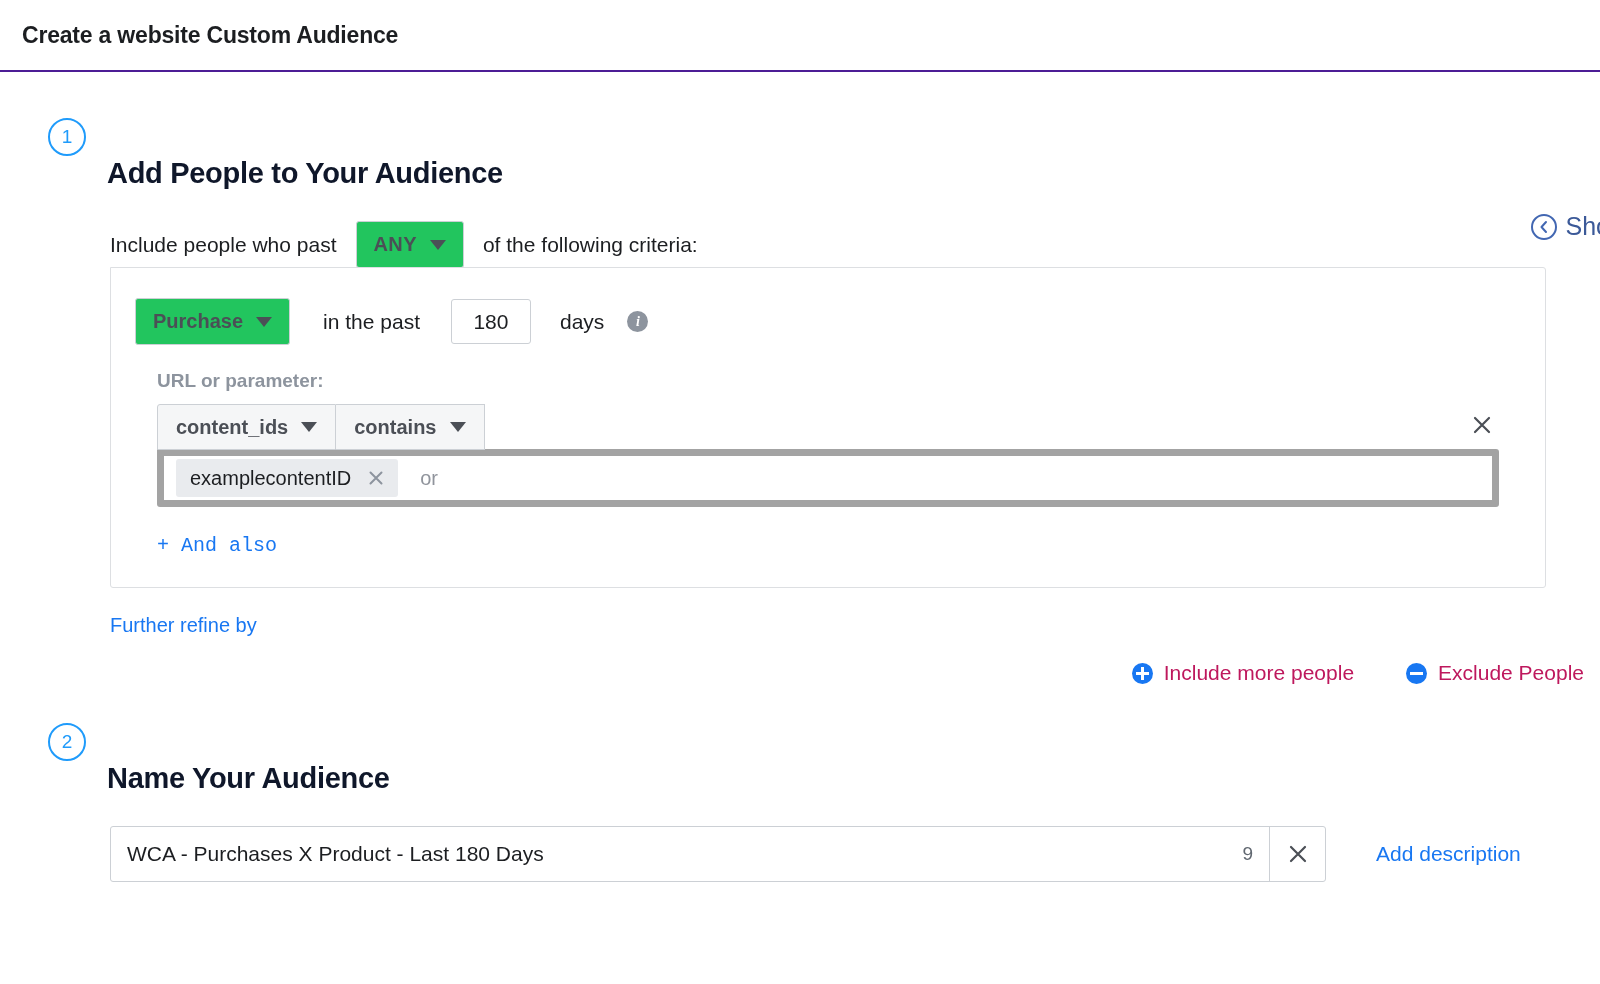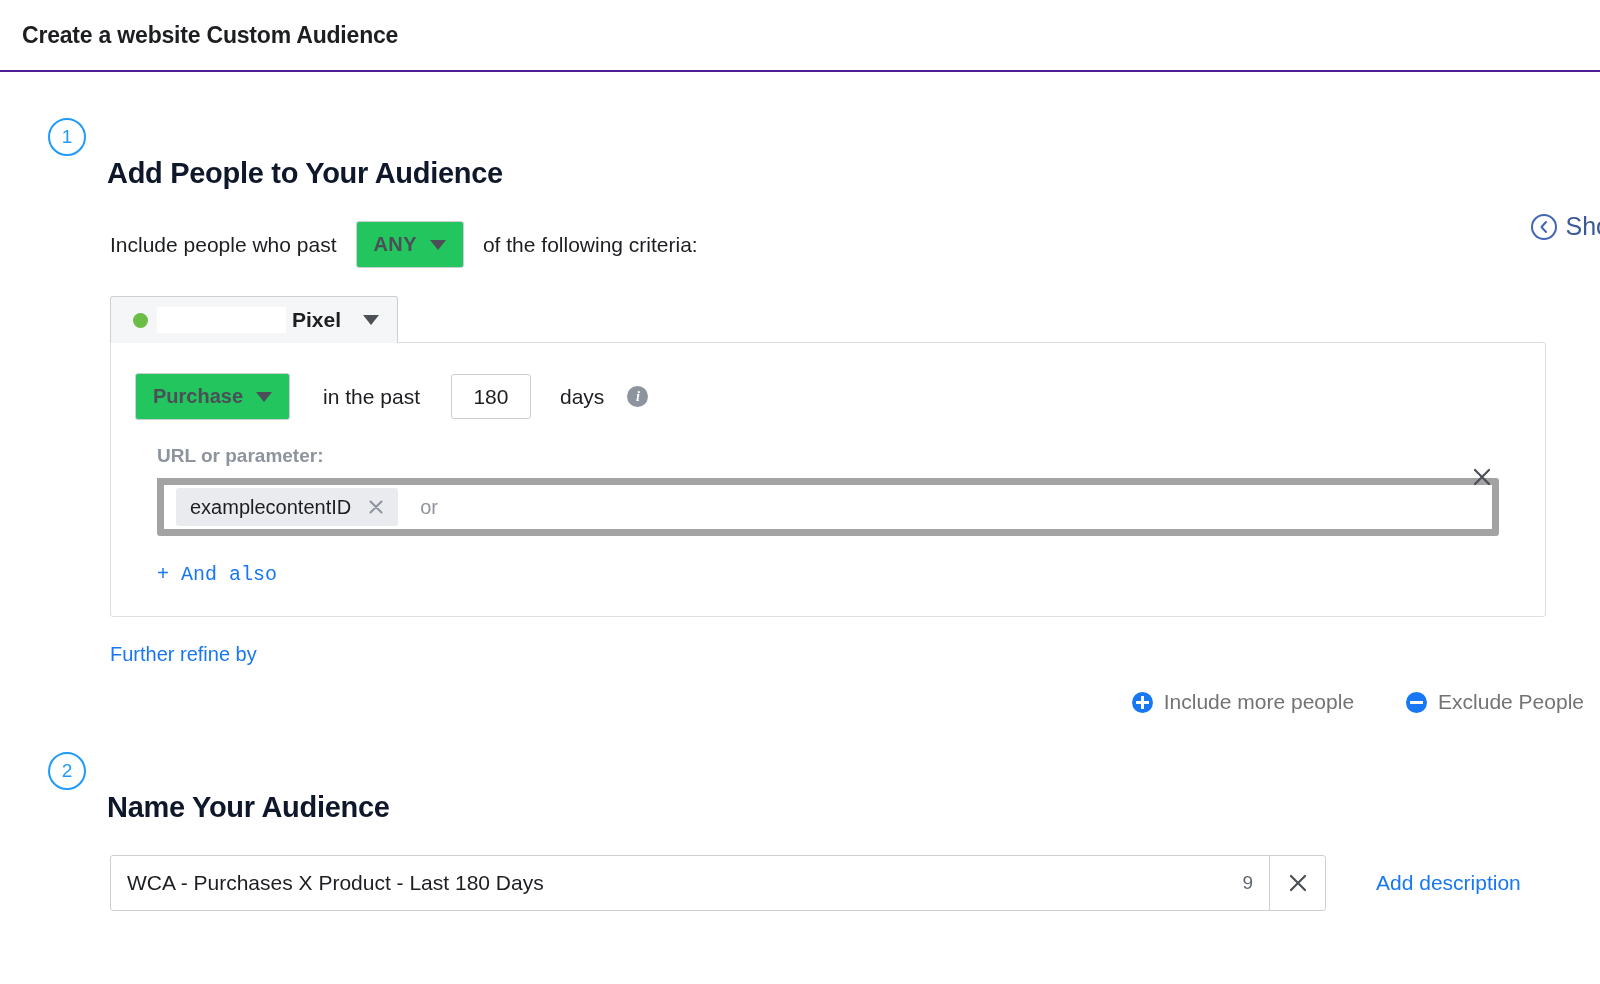--- a/index.html
+++ b/index.html
@@ -279,21 +279,21 @@
   
   .people-actions {
     display: flex;
     justify-content: flex-end;
     gap: 52px;
     margin: 24px 16px 0 0;
     padding-right: 0;
   }
   .people-action {
     display: flex; align-items: center; gap: 11px;
-    color: #737373; font-size: 21px; cursor: pointer;
+    color: #be185d; font-size: 21px; cursor: pointer;
     white-space: nowrap;
   }
   .pm-icon {
     width: 21px; height: 21px; border-radius: 50%;
     background: #1877f2;
     position: relative; flex: 0 0 auto;
   }
   .pm-icon::before {
     content: ""; position: absolute;
     left: 4px; top: 9px; width: 13px; height: 3px; background: #fff;
@@ -375,43 +375,47 @@
 
   <div class="criteria-line">
     <span class="txt">Include people who past</span>
     <span class="dd" id="any-dropdown">
       <span>ANY</span>
       <span class="caret"></span>
     </span>
     <span class="txt">of the following criteria:</span>
   </div>
 
-  <div class="pixel-tab">
-    <span class="status-dot"></span>
-    <span class="redacted"></span>
-    <span class="pixel-label">Pixel</span>
-    <span class="caret"></span>
-  </div>
 
   <div class="criteria-box">
 
     <div class="event-row">
       <span class="dd" id="event-dropdown">
         <span>Purchase</span>
         <span class="caret"></span>
       </span>
       <span class="in-the-past">in the past</span>
       <input class="days-input" type="text" value="180" style="">
       <span class="days-label">days</span>
       <span class="info-icon">i</span>
     </div>
 
     <div class="url-label">URL or parameter:</div>
 
     <div class="param-row">
+      <div class="seg-group">
+        <span class="seg">
+          <span>content_ids</span>
+          <span class="caret"></span>
+        </span>
+        <span class="seg">
+          <span>contains</span>
+          <span class="caret"></span>
+        </span>
+      </div>
       <span class="param-close">
         <svg width="22" height="22" viewBox="0 0 22 22">
             <path d="M4 4 L18 18 M18 4 L4 18" stroke="#4b4f56" stroke-width="2.2" stroke-linecap="round"></path>
           </svg>
       </span>
     </div>
 
     <div class="token-field">
       <span class="token">
         <span>examplecontentID</span>

